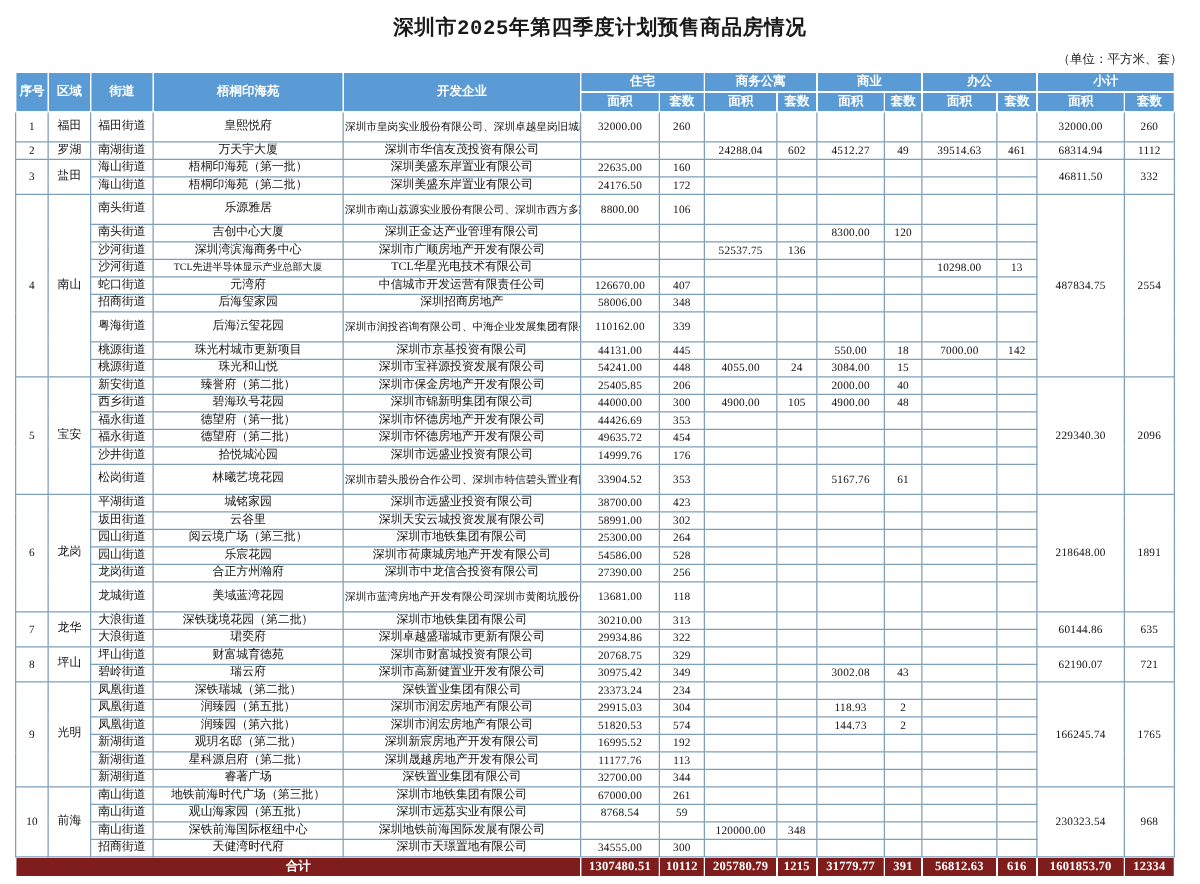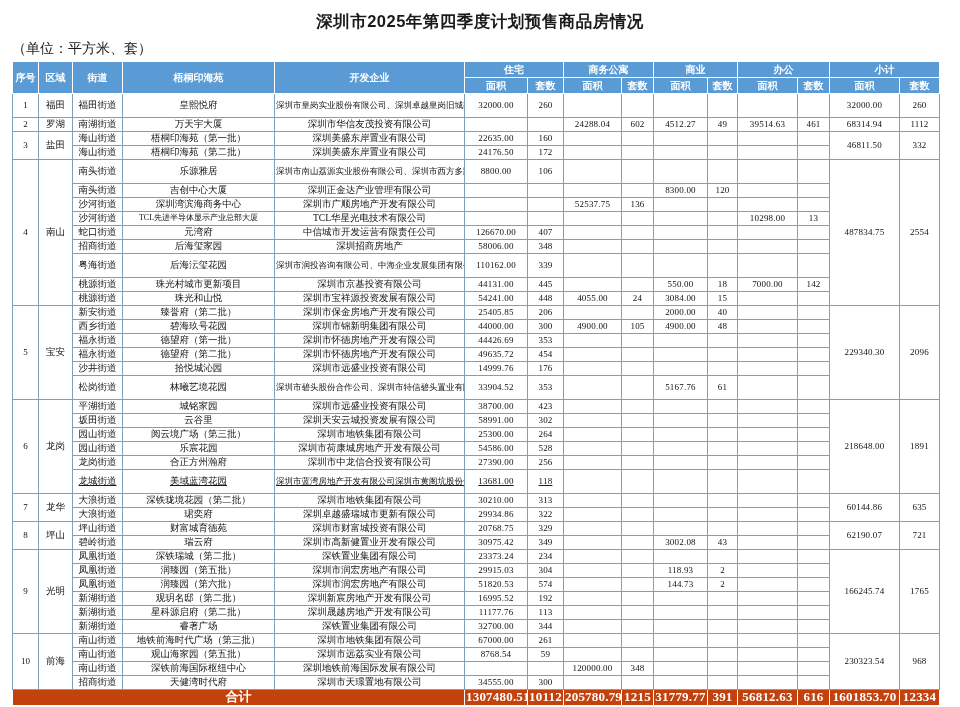--- a/index.html
+++ b/index.html
@@ -10,25 +10,25 @@
     color:#1a1a1a;
     overflow:hidden;
   }
   .page{position:relative;width:960px;height:707px;box-sizing:border-box;padding:0 12px;}
   .title{
     text-align:center;
     font-weight:bold;
     font-size:16.5px;
     letter-spacing:.5px;
     padding-top:11px;
-    font-family:Liberation Sans, sans-serif;
+    font-family:Liberation Mono, monospace;
   }
   .unit{
-    text-align:left;
-    font-size:14px;
+    text-align:right;
+    font-size:10px;
     padding:7px 2px 3px 0;
     font-family:"Liberation Sans","DejaVu Sans",sans-serif;
   }
   table.grid{
     border-collapse:collapse;
     width:790px;
     table-layout:fixed;
     font-size:9px;
   }
   table.grid th, table.grid td{
@@ -48,24 +48,24 @@
     border:1px solid #ffffff;
     font-family:"Liberation Sans","DejaVu Sans",sans-serif;
     height:15px;
   }
   tbody td{height:13px;color:#111;}
   td.num{font-size:9px;letter-spacing:.2px;}
   td.txt{font-size:9.5px;}
   td.wrap{white-space:normal;}
   td.idx{font-size:9px;}
   tr.total td{
-    background:#c2410c;
+    background:#7f1d1d;
     color:#fff;
     font-weight:bold;
-    font-size:13px;
+    font-size:10px;
     border:1px solid #ffffff;
     height:15px;
   }
   .note{
     font-size:8.5px;
     padding:4px 2px 0 2px;
     font-family:"Liberation Sans","DejaVu Sans",sans-serif;
     color:#111;
   }
 </style>
@@ -451,21 +451,21 @@
           <td class="txt wrap">深圳市中龙信合投资有限公司</td>
           <td class="num">27390.00</td>
           <td class="num">256</td>
           <td class="num"></td>
           <td class="num"></td>
           <td class="num"></td>
           <td class="num"></td>
           <td class="num"></td>
           <td class="num"></td>
         </tr>
-        <tr style="height: 24px; text-decoration: underline;">
+        <tr style="height: 24px;">
           <td class="txt">龙城街道</td>
           <td class="txt">美域蓝湾花园</td>
           <td class="txt wrap" style="font-size: 8.5px;">深圳市蓝湾房地产开发有限公司深圳市黄阁坑股份合作公司</td>
           <td class="num">13681.00</td>
           <td class="num">118</td>
           <td class="num"></td>
           <td class="num"></td>
           <td class="num"></td>
           <td class="num"></td>
           <td class="num"></td>

